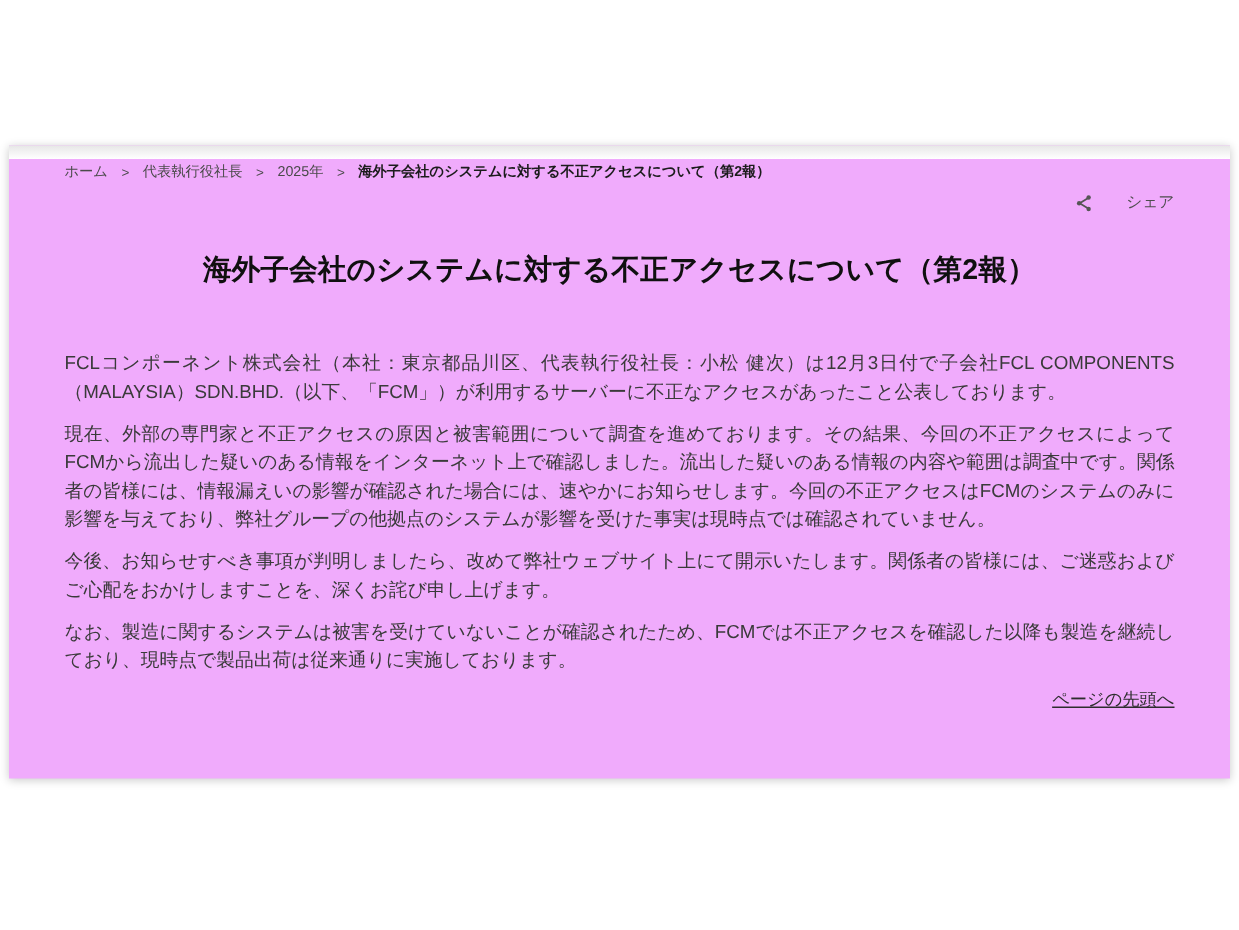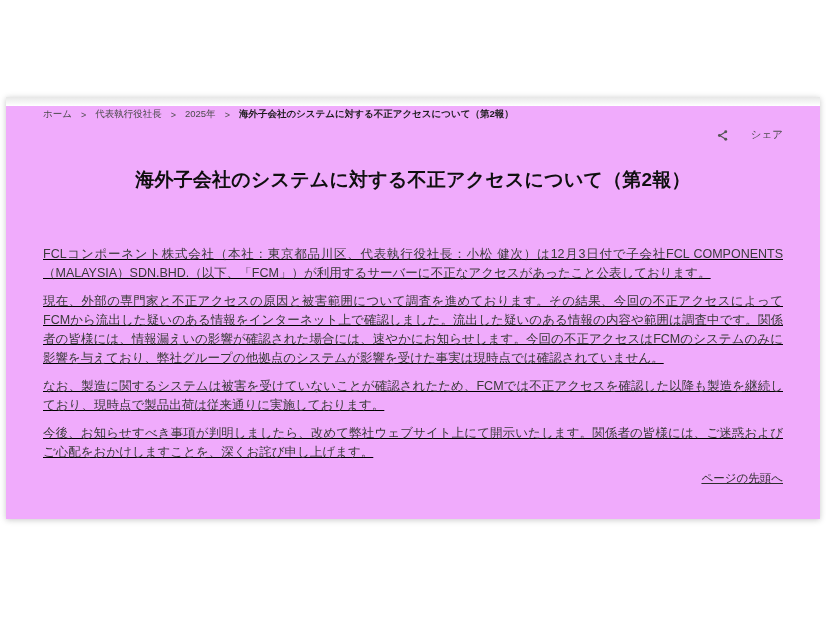--- a/index.html
+++ b/index.html
@@ -45,21 +45,21 @@
   .meta-block{
     text-align:right;font-size:12px;color:#222;
     line-height:17px;margin-top:13px;
   }
   
   .doc-title{
     text-align:center;font-size:19px;font-weight:bold;color:#101010;
     margin-top:25px;letter-spacing:.2px;
   }
   
-  .body-copy{margin-top:52px;text-decoration:underline;}
+  .body-copy{margin-top:40px;}
   .body-copy p{
     margin:0 0 9px 0;
     font-size:12.5px;line-height:19px;color:#3a3a3a;
     text-align:justify;text-justify:inter-ideograph;
   }
   
   .pagetop-row{display:flex;justify-content:flex-end;margin-top:9px;}
   .pagetop-link{
     font-size:11.5px;color:#2d2d2d;text-decoration:underline;cursor:pointer;
   }
@@ -94,20 +94,20 @@
     </a>
   </div>
 
 
 
   <h1 class="doc-title">海外子会社のシステムに対する不正アクセスについて（第2報）</h1>
 
   <div class="body-copy">
     <p>FCLコンポーネント株式会社（本社：東京都品川区、代表執行役社長：小松 健次）は12月3日付で子会社FCL COMPONENTS（MALAYSIA）SDN.BHD.（以下、「FCM」）が利用するサーバーに不正なアクセスがあったこと公表しております。</p>
     <p>現在、外部の専門家と不正アクセスの原因と被害範囲について調査を進めております。その結果、今回の不正アクセスによってFCMから流出した疑いのある情報をインターネット上で確認しました。流出した疑いのある情報の内容や範囲は調査中です。関係者の皆様には、情報漏えいの影響が確認された場合には、速やかにお知らせします。今回の不正アクセスはFCMのシステムのみに影響を与えており、弊社グループの他拠点のシステムが影響を受けた事実は現時点では確認されていません。</p>
+    <p>今後、お知らせすべき事項が判明しましたら、改めて弊社ウェブサイト上にて開示いたします。関係者の皆様には、ご迷惑およびご心配をおかけしますことを、深くお詫び申し上げます。</p>
     <p>なお、製造に関するシステムは被害を受けていないことが確認されたため、FCMでは不正アクセスを確認した以降も製造を継続しており、現時点で製品出荷は従来通りに実施しております。</p>
-    <p>今後、お知らせすべき事項が判明しましたら、改めて弊社ウェブサイト上にて開示いたします。関係者の皆様には、ご迷惑およびご心配をおかけしますことを、深くお詫び申し上げます。</p>
   </div>
 
   <div class="pagetop-row">
     <a class="pagetop-link">ページの先頭へ</a>
   </div>
 </div>
 
 </body></html>

